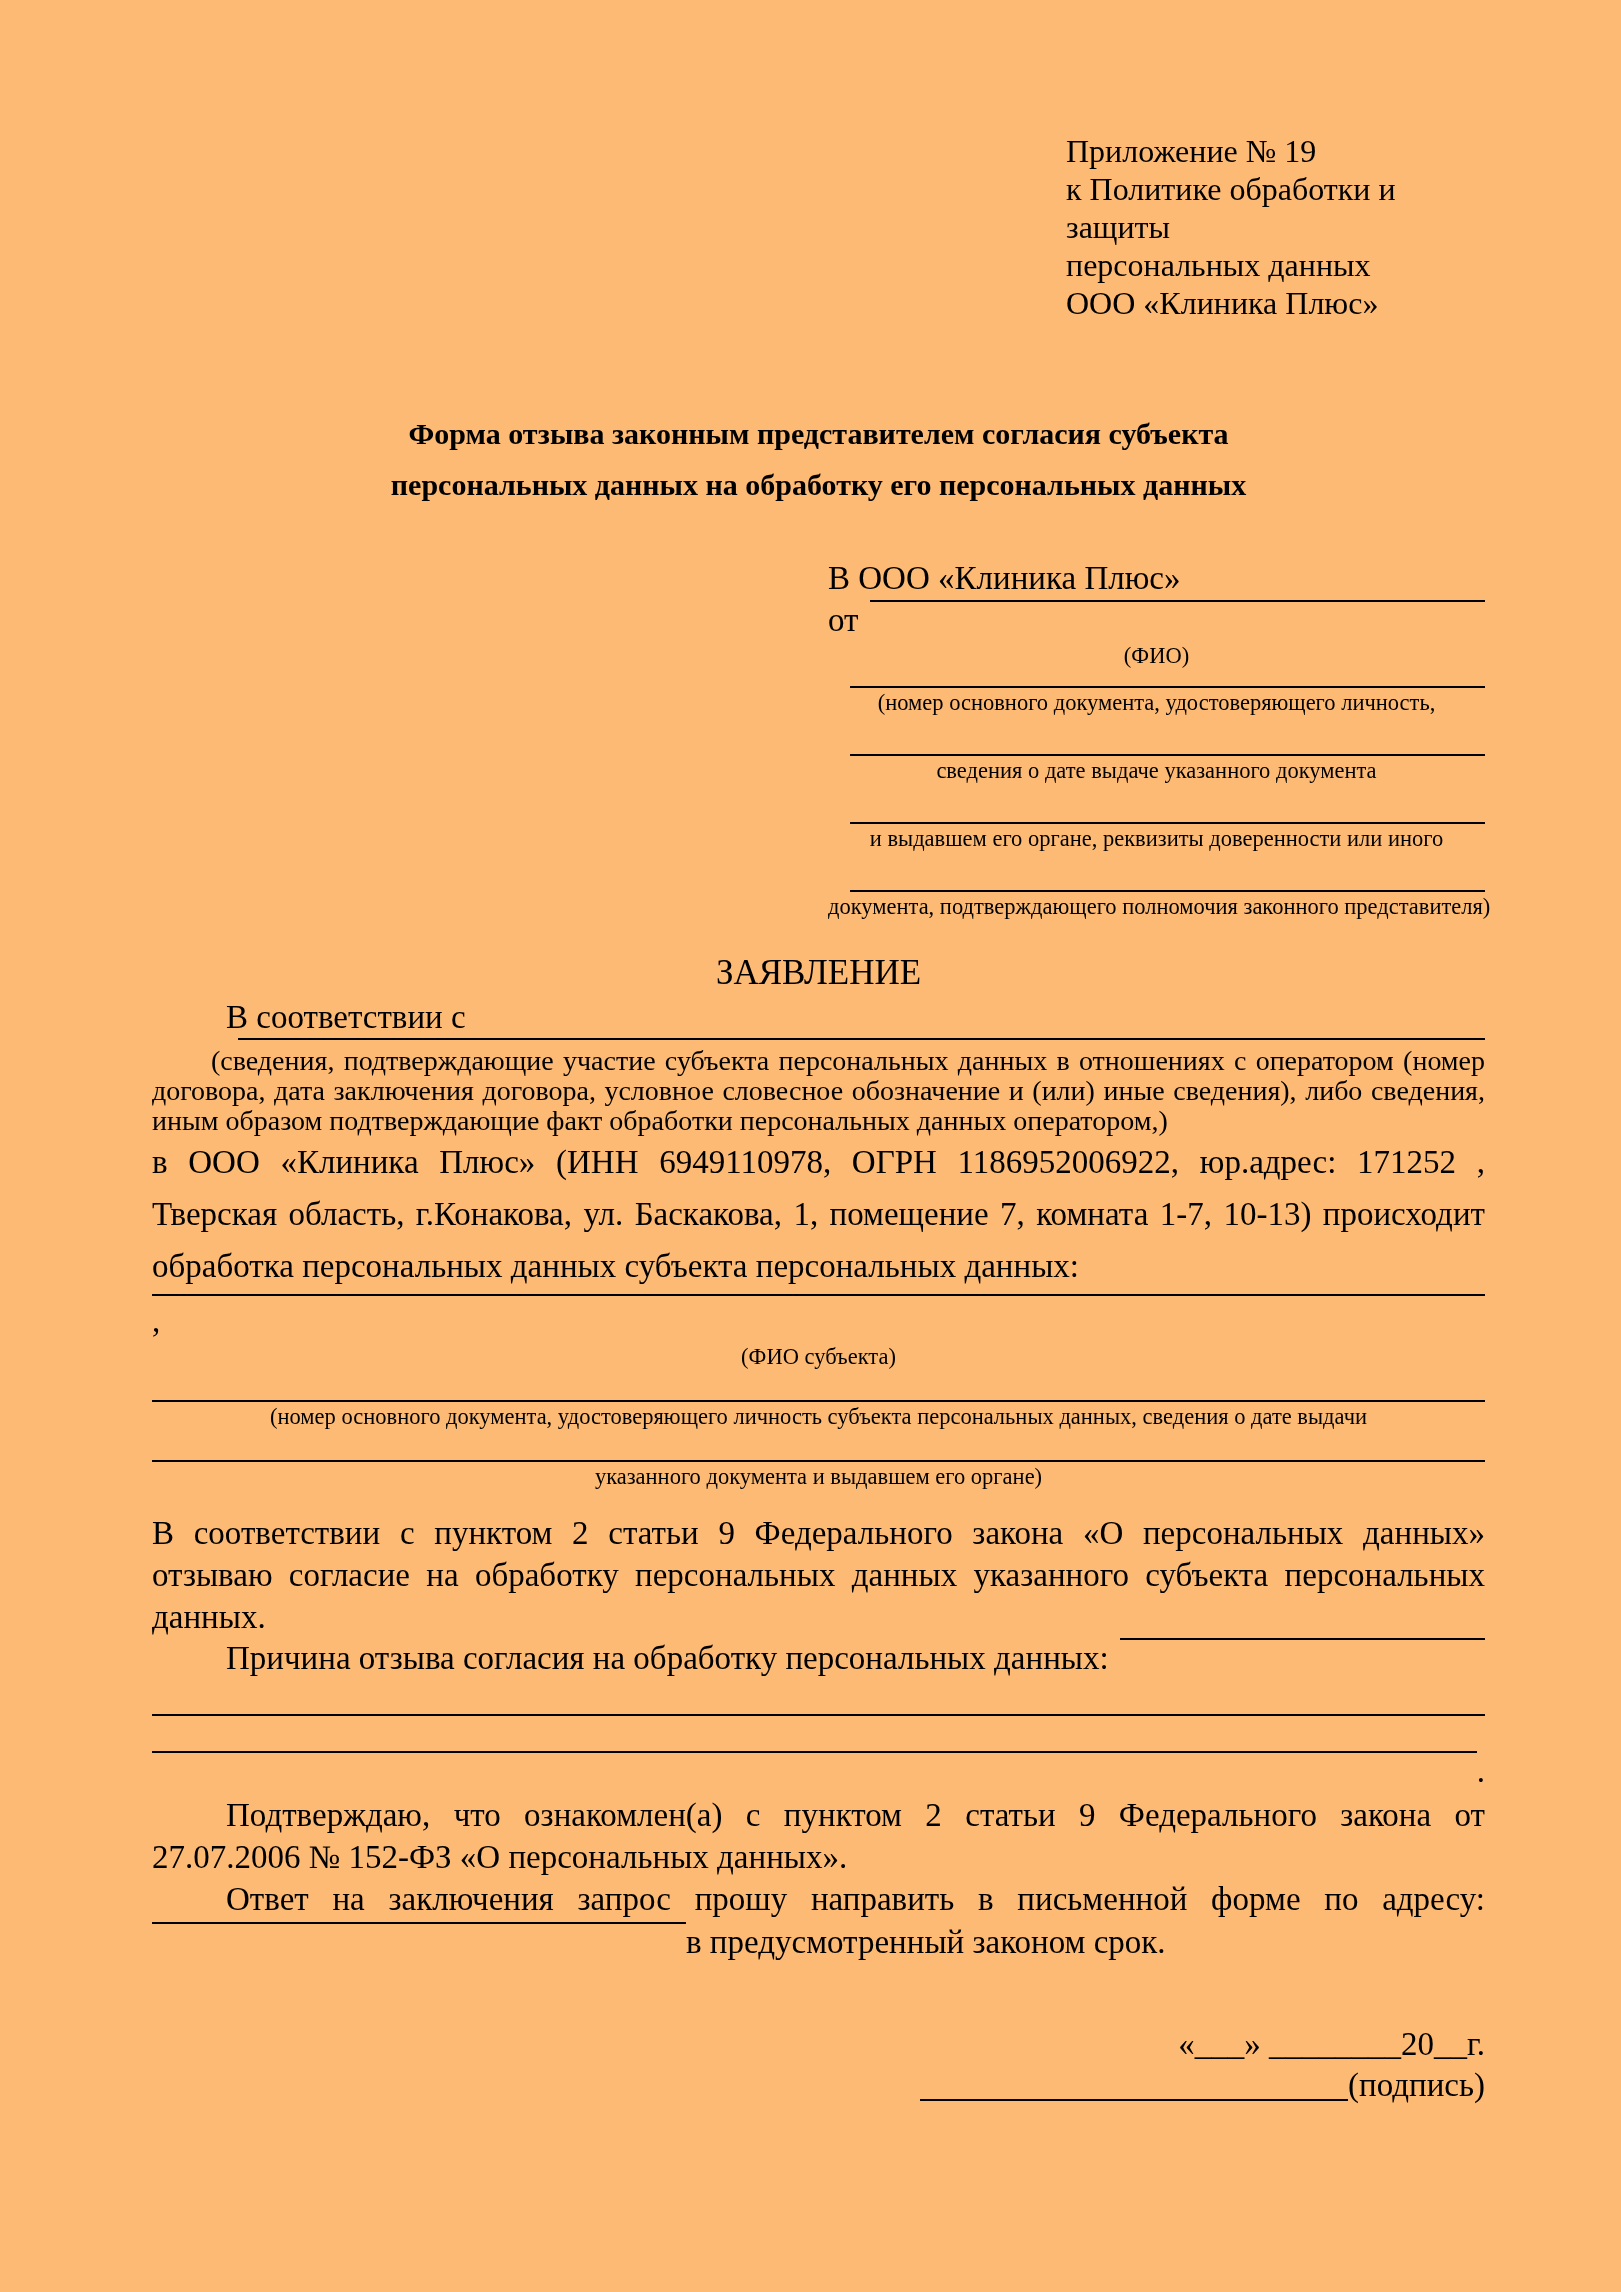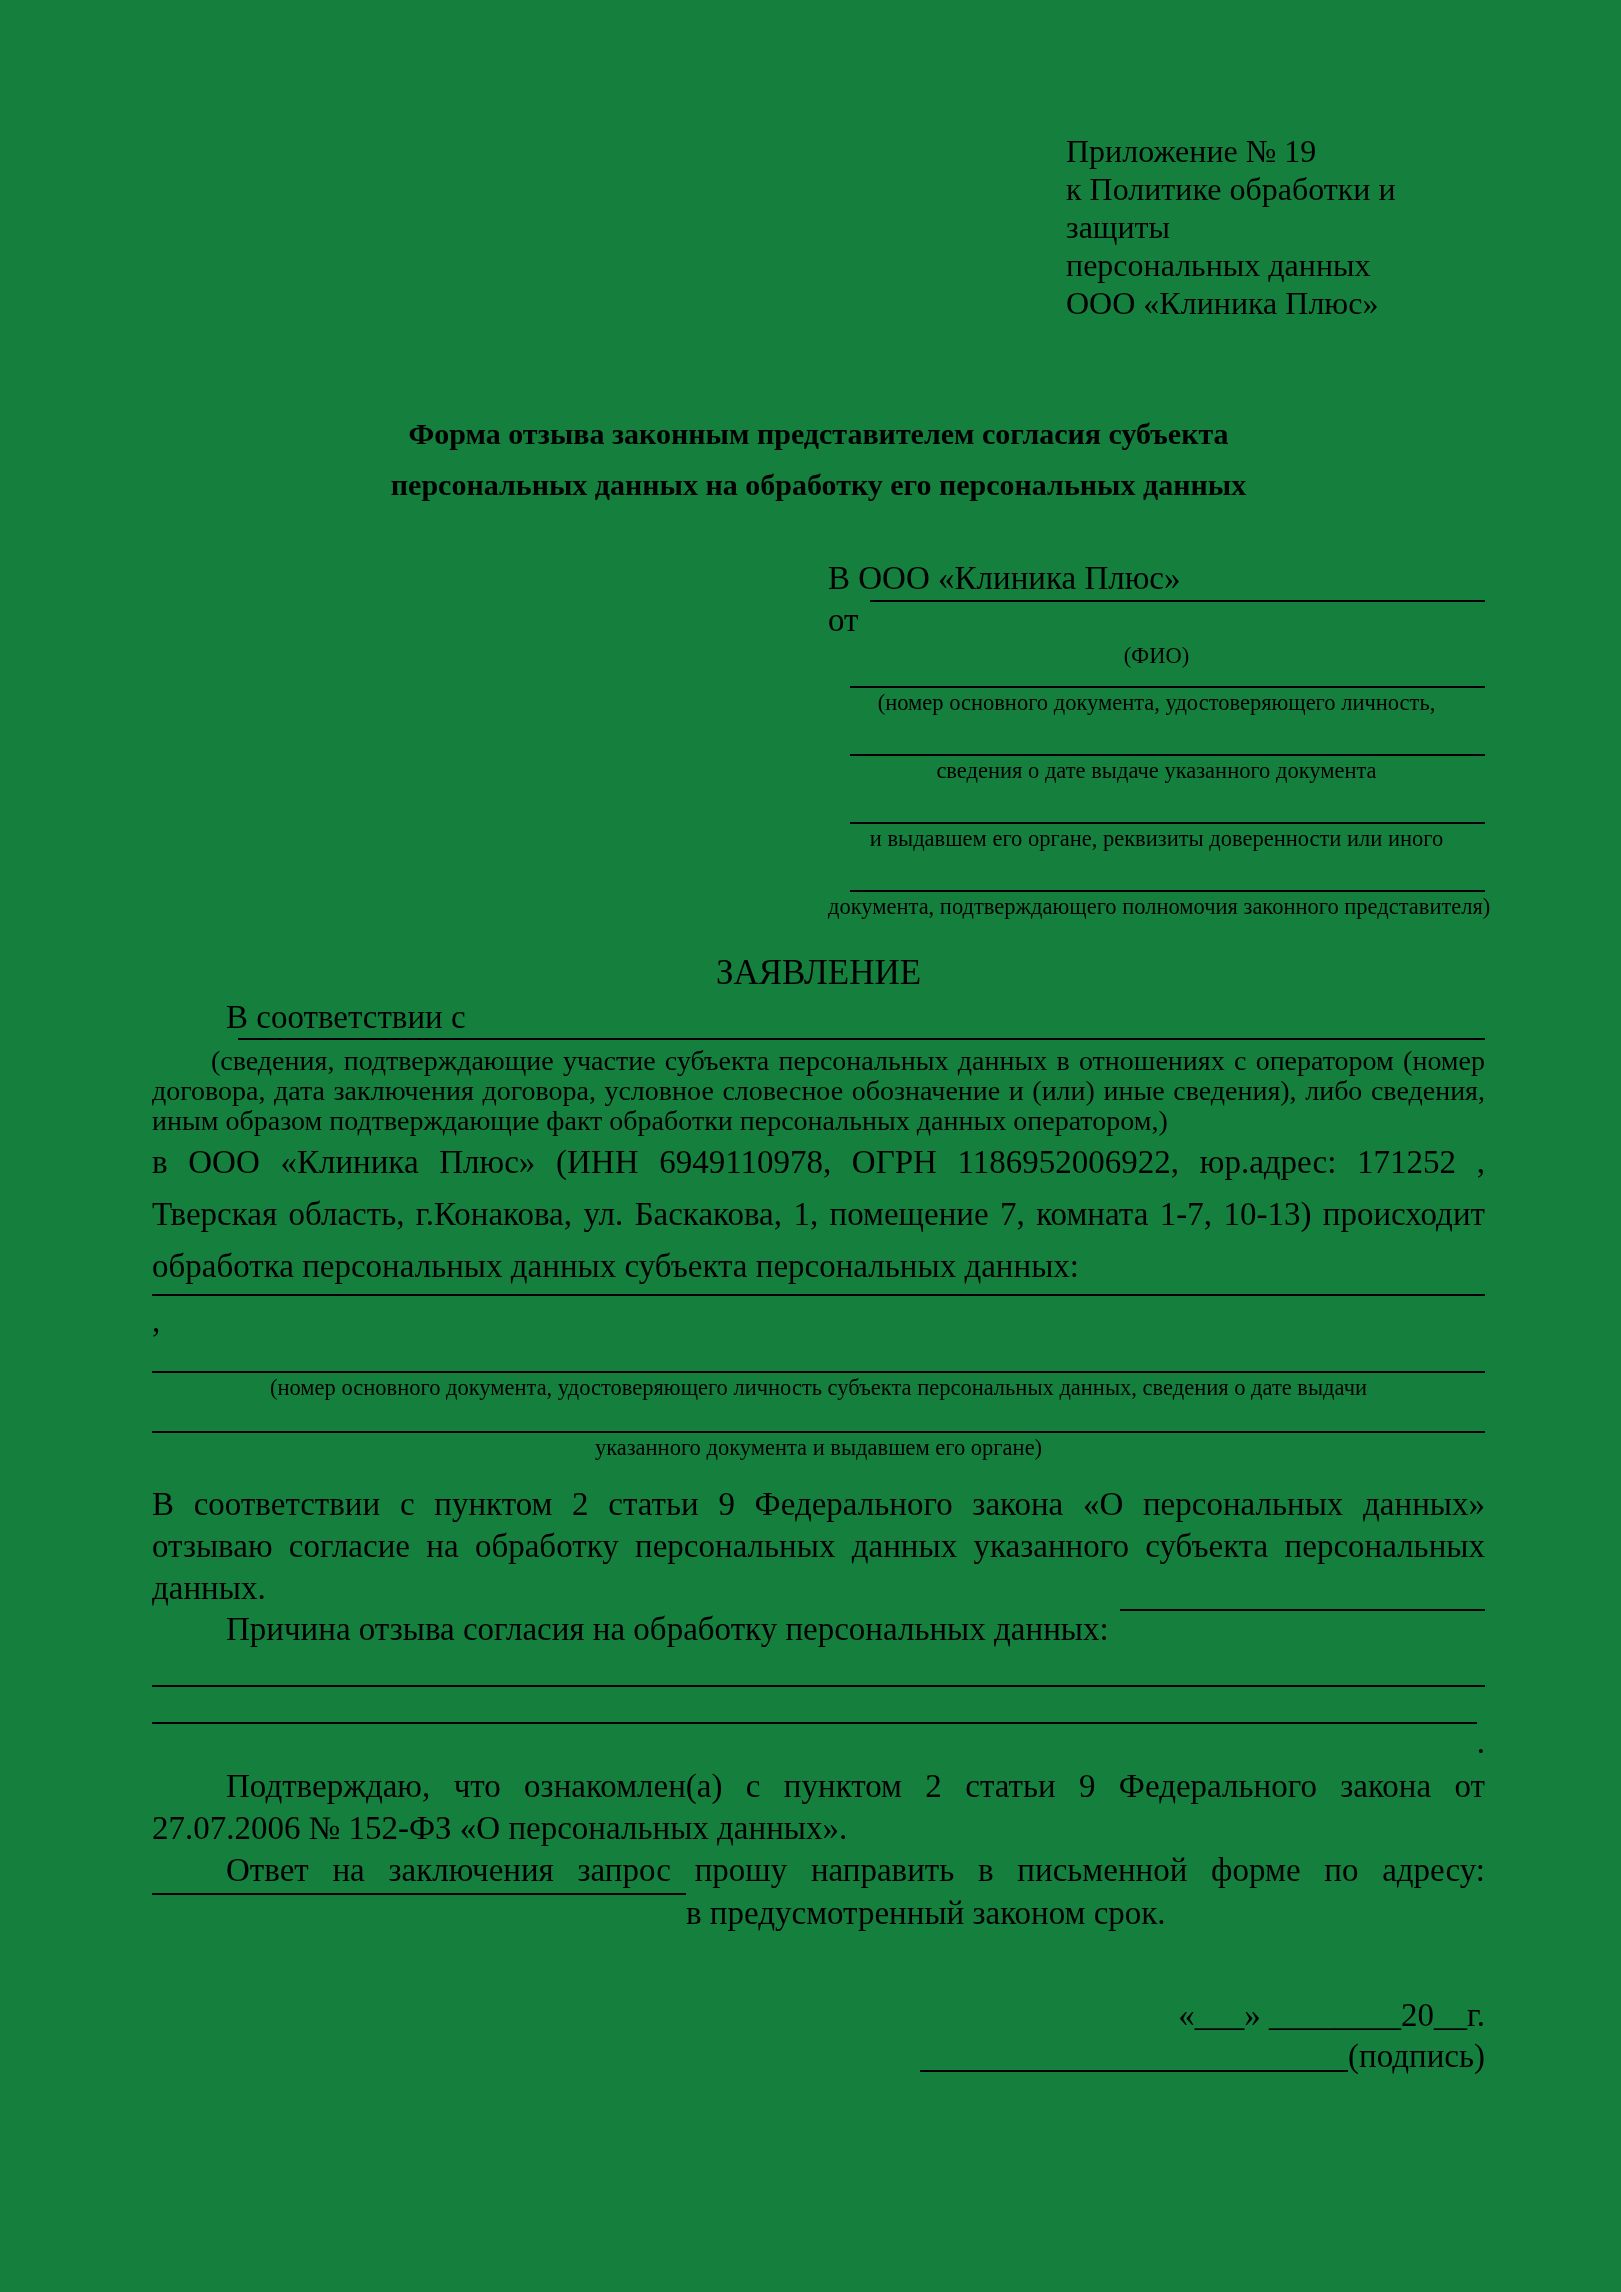--- a/index.html
+++ b/index.html
@@ -1,20 +1,20 @@
 <!DOCTYPE html>
 <html><head>
 <meta charset="utf-8">
 <style>
   html, body { margin: 0; padding: 0; background: #ffffff; }
   .page {
     position: relative;
     width: 1621px;
     height: 2293px;
-    background: #15803d;
+    background: #fdba74;
     box-sizing: border-box;
     padding: 132px 136px 0 152px;
     font-family: "Liberation Serif", "DejaVu Serif", serif;
     color: #000;
     font-size: 33px;
     line-height: 41px;
   }
   .content { width: 1333px; }
 
   
@@ -140,20 +140,21 @@
     </div>
 
     <div class="smallnote">(сведения, подтверждающие участие субъекта персональных данных в отношениях с оператором (номер договора, дата заключения договора, условное словесное обозначение и (или) иные сведения), либо сведения, иным образом подтверждающие факт обработки персональных данных оператором,)</div>
 
     <div class="para-wide">в ООО «Клиника Плюс» (ИНН 6949110978, ОГРН 1186952006922, юр.адрес: 171252 , Тверская область, г.Конакова, ул. Баскакова, 1, помещение 7, комната 1-7, 10-13) происходит обработка персональных данных субъекта персональных данных:</div>
 
     <div class="row mt8">
       <span class="fill"></span>
       <span class="txt">,</span>
     </div>
+    <div class="cap-wide">(ФИО субъекта)</div>
 
     <div class="blankline mt30"></div>
     <div class="cap-wide">(номер основного документа, удостоверяющего личность субъекта персональных данных, сведения о дате выдачи</div>
 
     <div class="blankline mt30"></div>
     <div class="cap-wide">указанного документа и выдавшем его органе)</div>
 
     <div class="para mt6">В соответствии с пунктом 2 статьи 9 Федерального закона «О персональных данных» отзываю согласие на обработку персональных данных указанного субъекта персональных данных.</div>
 
     <div class="row indent1">

